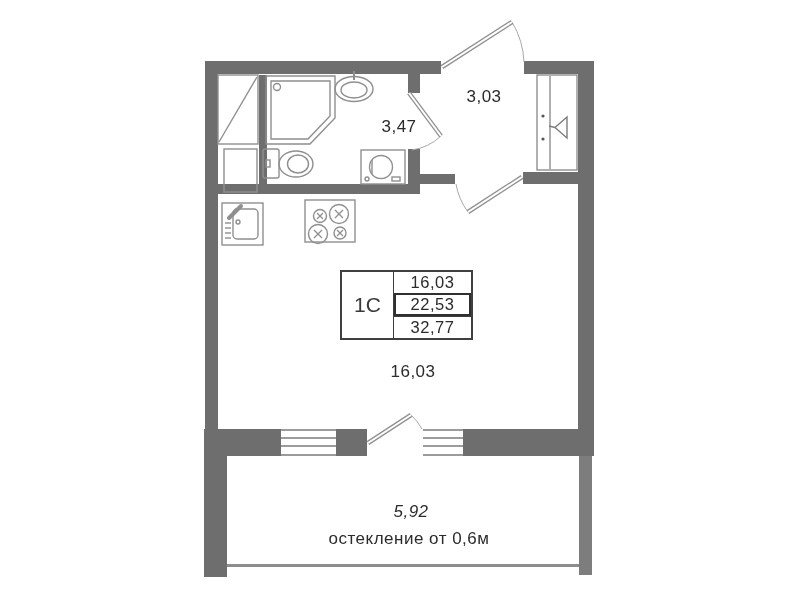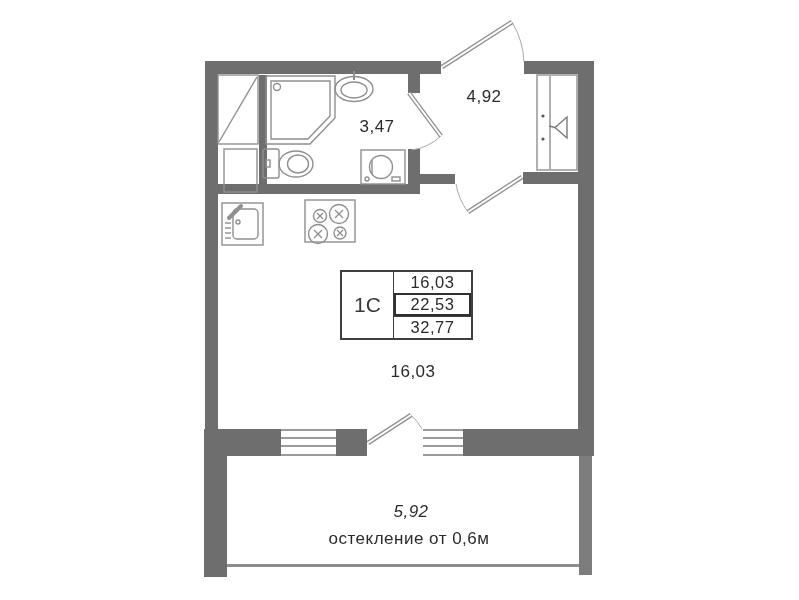--- a/index.html
+++ b/index.html
@@ -176,19 +176,19 @@
     </g>
   </svg>
 
   <div class="area-table">
     <div class="type-cell">1С</div>
     <div class="val-cell">16,03</div>
     <div class="val-cell highlight">22,53</div>
     <div class="val-cell">32,77</div>
   </div>
 
-  <div class="label" style="left:377px;top:127px;">3,47</div>
-  <div class="label" style="left:484px;top:97px;">4,92</div>
+  <div class="label" style="left:399px;top:127px;">3,47</div>
+  <div class="label" style="left:484px;top:97px;">3,03</div>
   <div class="label" style="left:413px;top:372px;">16,03</div>
   <div class="label" style="left:411px;top:512px;font-style:italic;">5,92</div>
   <div class="label" style="left:409px;top:539px;">остекление от 0,6м</div>
 
 </div>
 
 </body></html>

